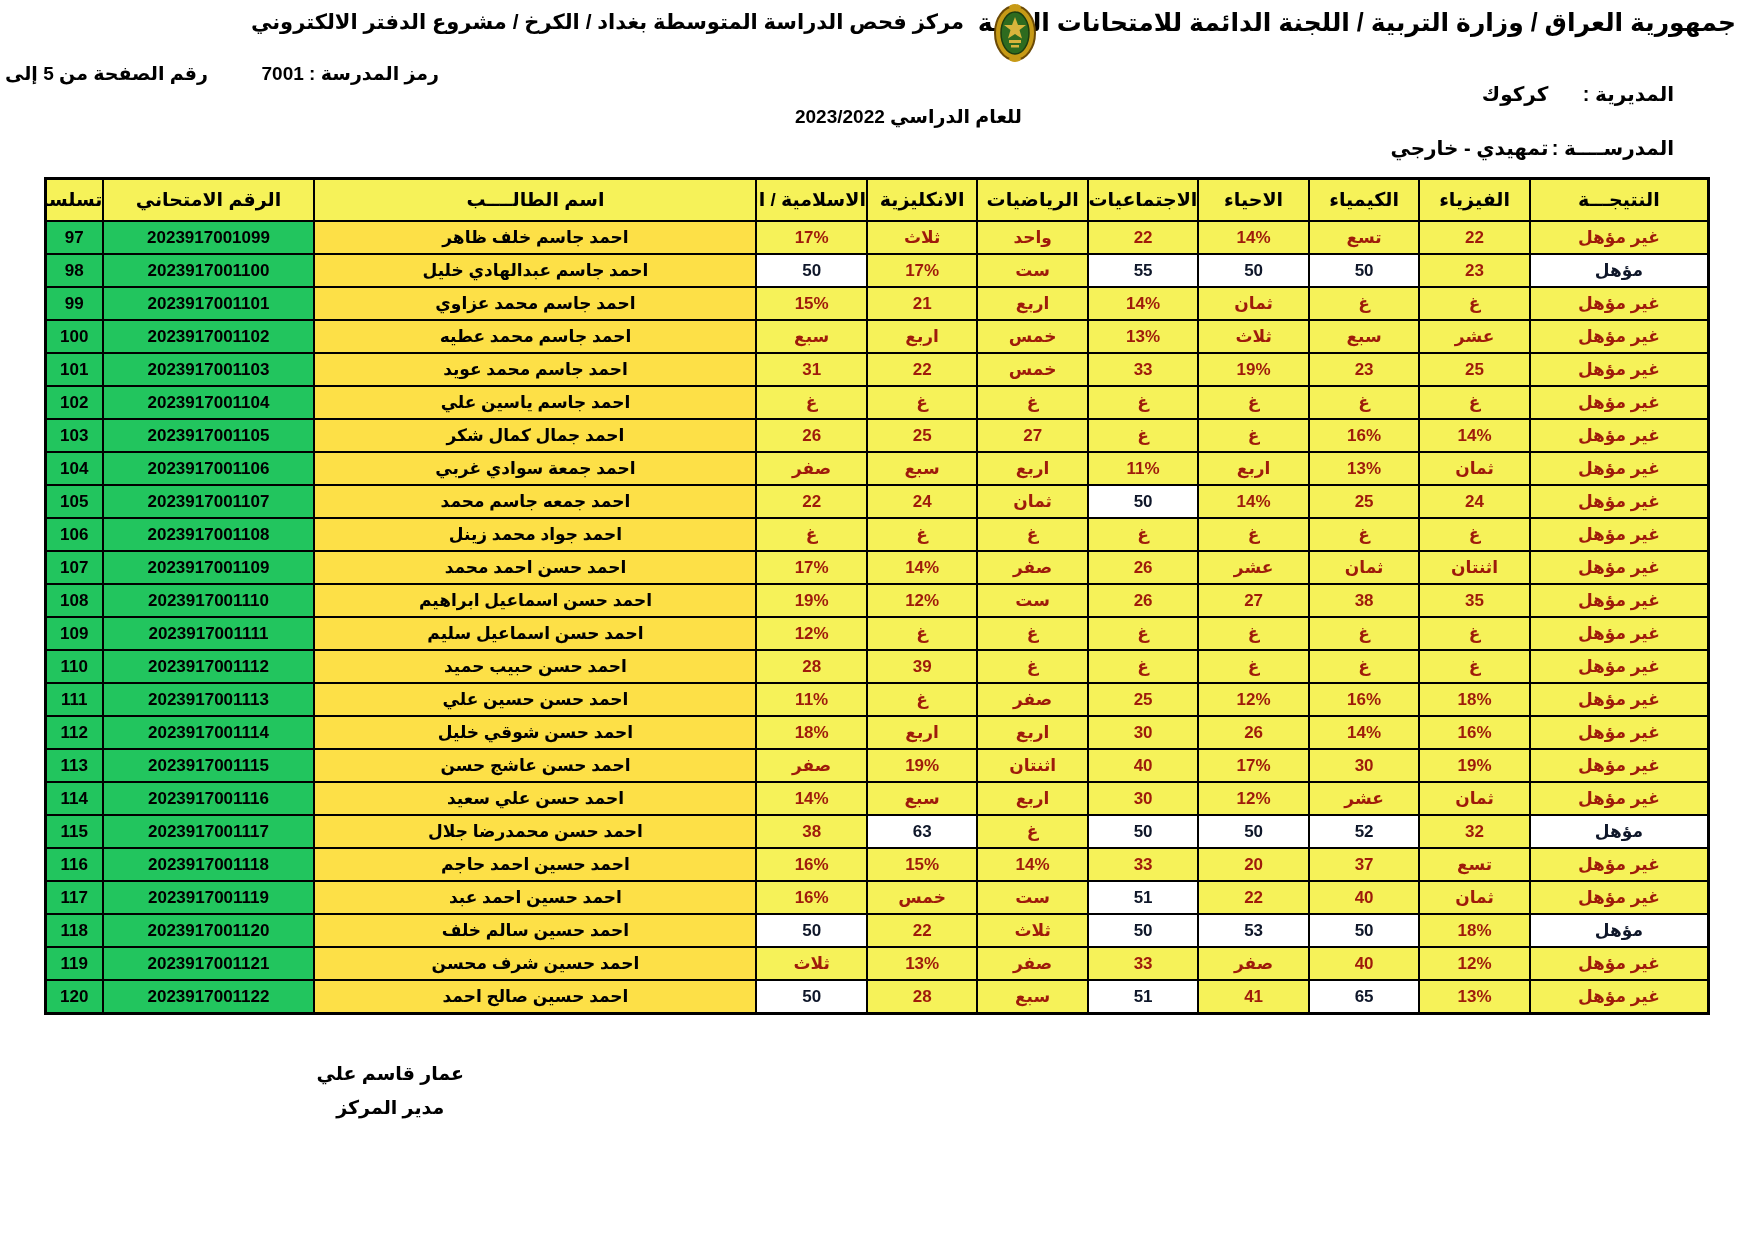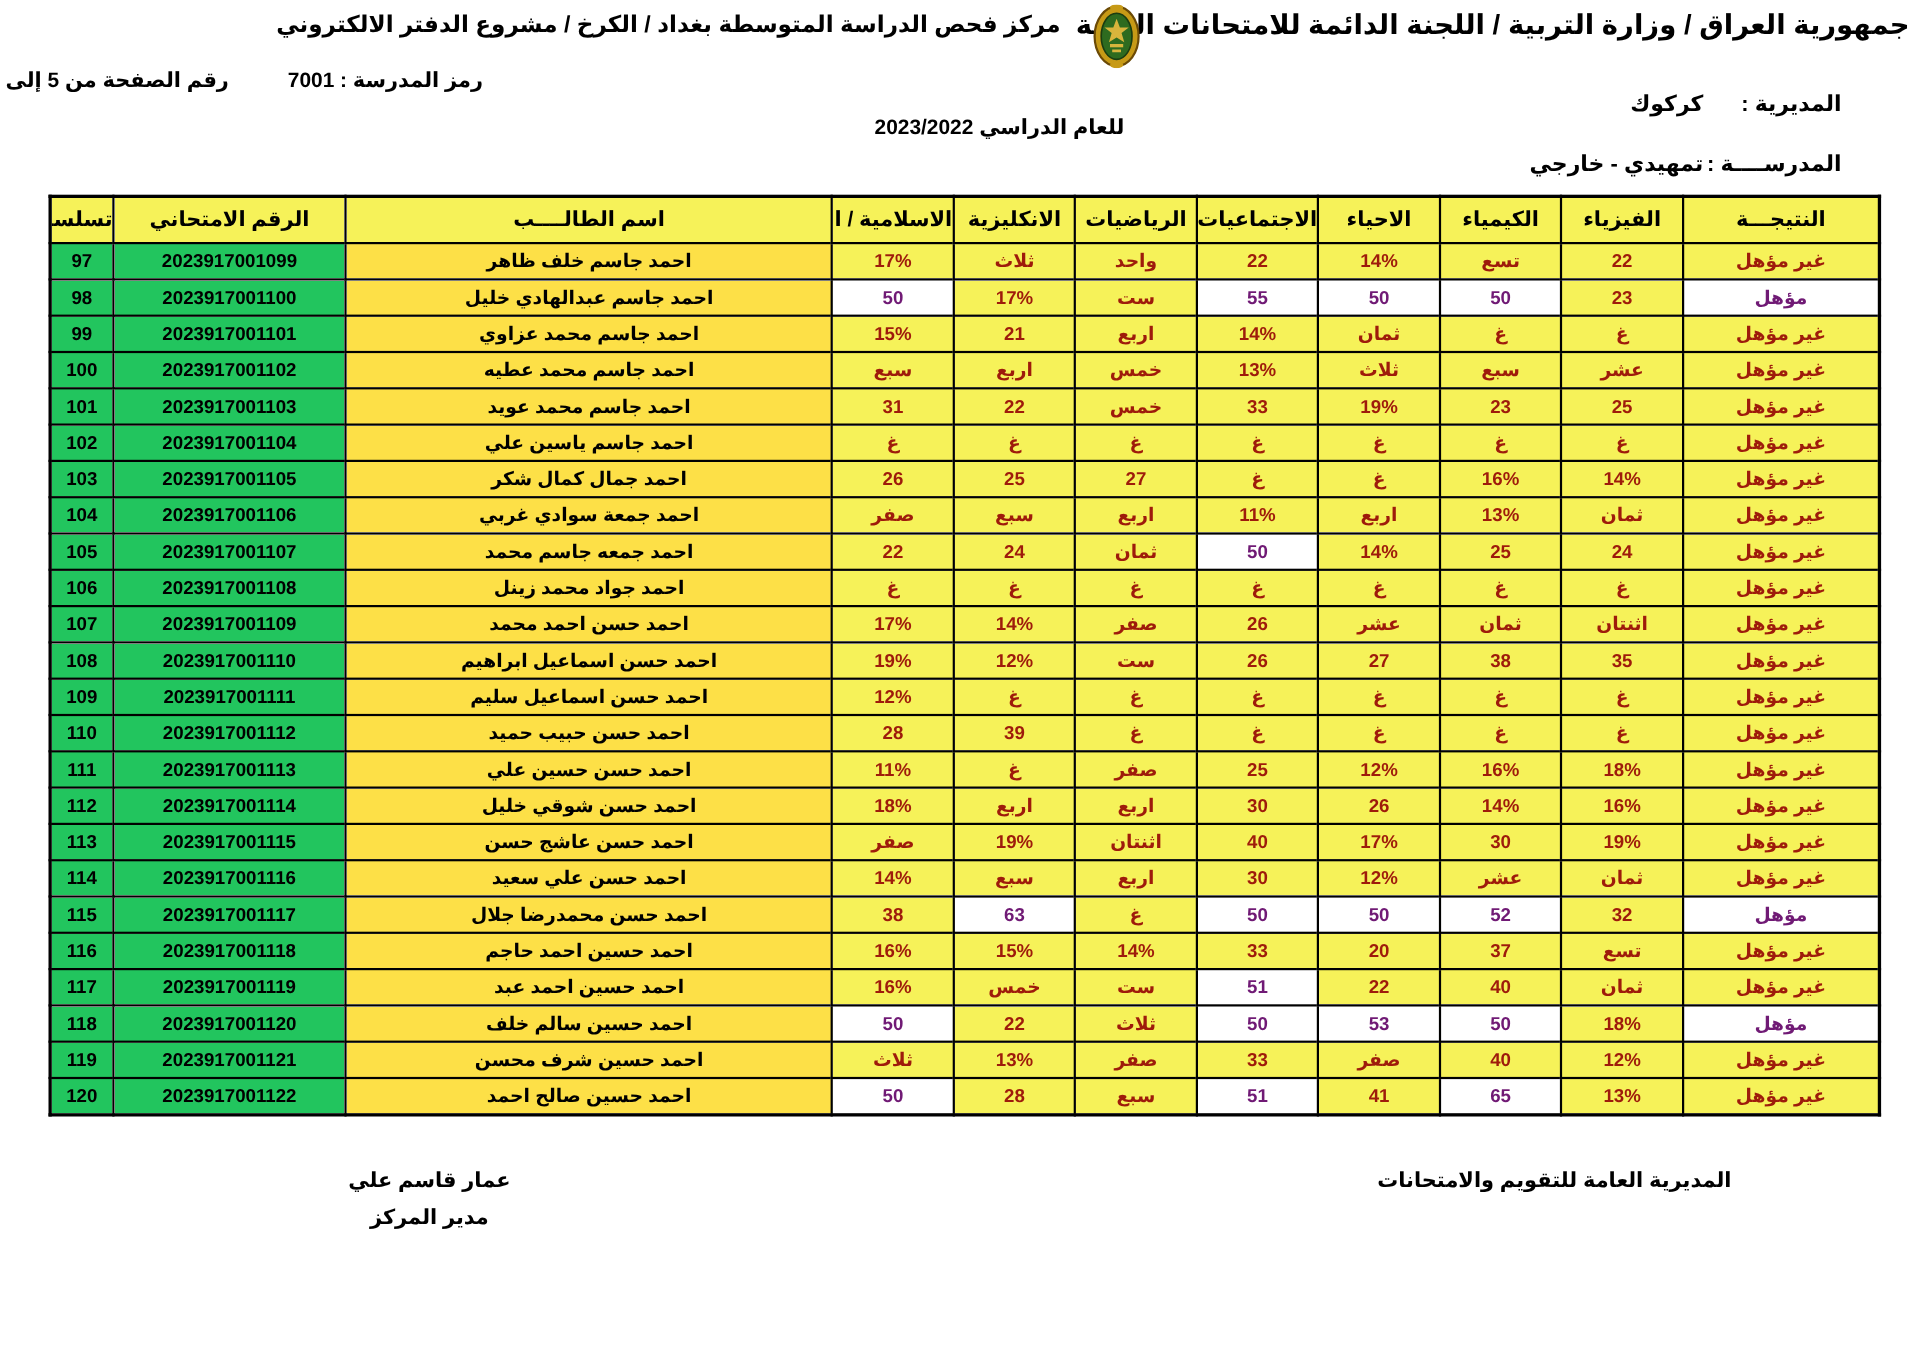--- a/index.html
+++ b/index.html
@@ -156,21 +156,21 @@
     font-size: 18px;
   }
   td.name {
     background: #fde047;
     color: #000;
     font-size: 18px;
   }
 
   
   .hl      { background: #F6F259; color: #9E1B0B; }  
-  .pl      { background: #ffffff; color: #701a75; }
+  .pl      { background: #ffffff; color: #0f172a; }
 
   
   .footer-right {
     position: absolute;
     top: 1057px;
     right: 180px;
     text-align: center;
     font-size: 19px;
     font-weight: bold;
     line-height: 34px;
@@ -560,21 +560,20 @@
             <td class="pl">50</td>
             <td class="name c-name">احمد حسين صالح احمد</td>
             <td class="examno">2023917001122</td>
             <td class="seq">120</td>
           </tr>
         </tbody>
     </table>
   </div>
 
   <div class="footer-right">
-    <div>المديرية العامة للتقويم والامتحانات</div>
   </div>
 
   <div class="footer-left">
     <div>عمار قاسم علي</div>
     <div>مدير المركز</div>
   </div>
 
 </div>
 
 </body></html>

